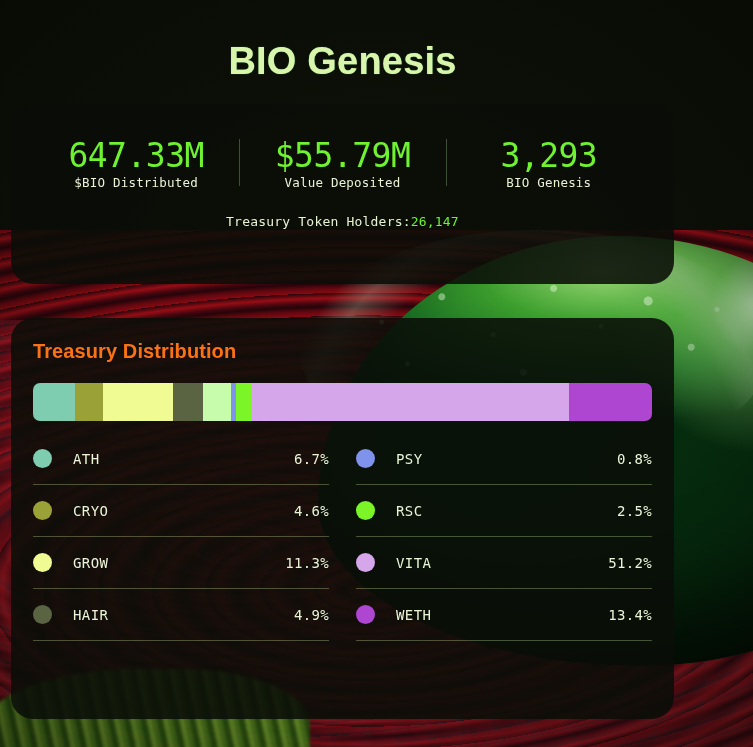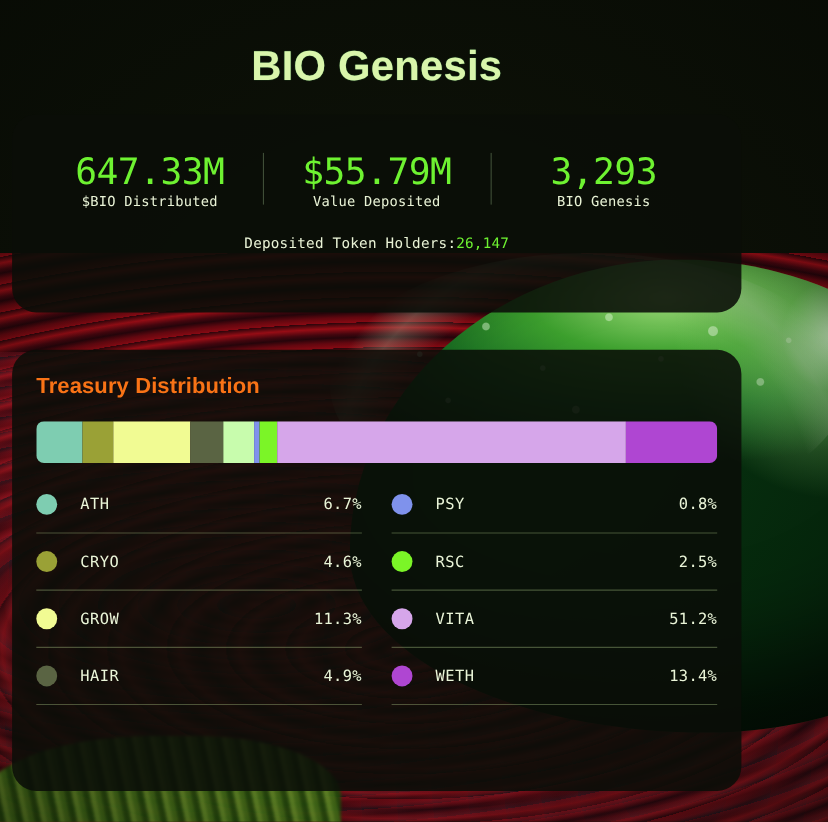--- a/index.html
+++ b/index.html
@@ -281,21 +281,21 @@
       </div>
 
       <div class="stat">
         <div class="stat-value">3,293</div>
         <div class="stat-label">BIO Genesis</div>
       </div>
 
     </div>
 
     <div id="eco-line">
-      <span class="eco-label">Deposited Token Holders:</span><span class="eco-value">26,147</span>
+      <span class="eco-label">Treasury Token Holders:</span><span class="eco-value">26,147</span>
     </div>
   </section>
 
   <section class="panel" id="treasury-panel">
 
     <div id="treasury-title">Treasury Distribution</div>
 
     <div id="dist-bar">
         <div class="dist-seg" style="width: 6.70671%; background: rgb(126, 205, 177);"></div>
         <div class="dist-seg" style="width: 4.6046%; background: rgb(154, 161, 54);"></div>

